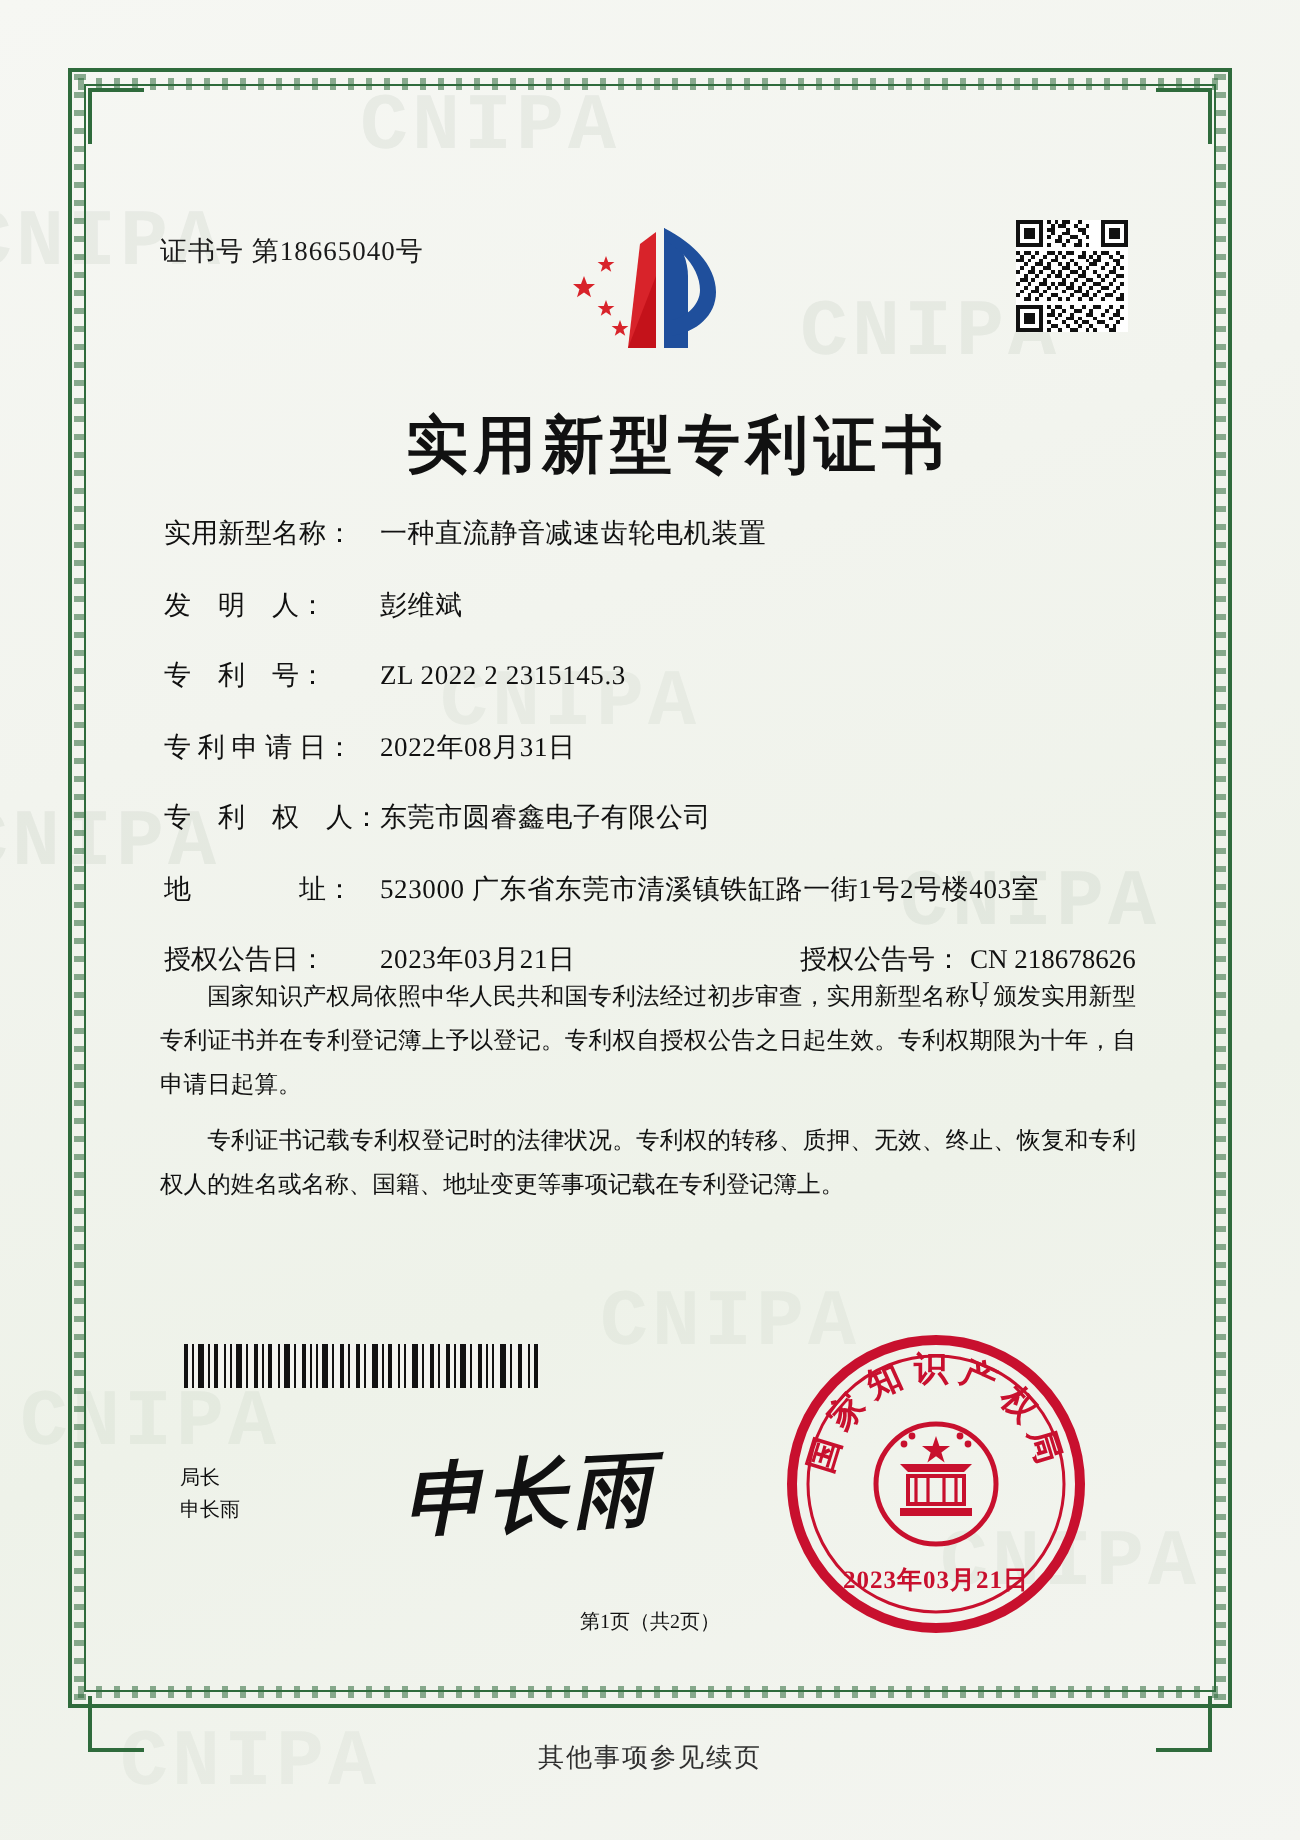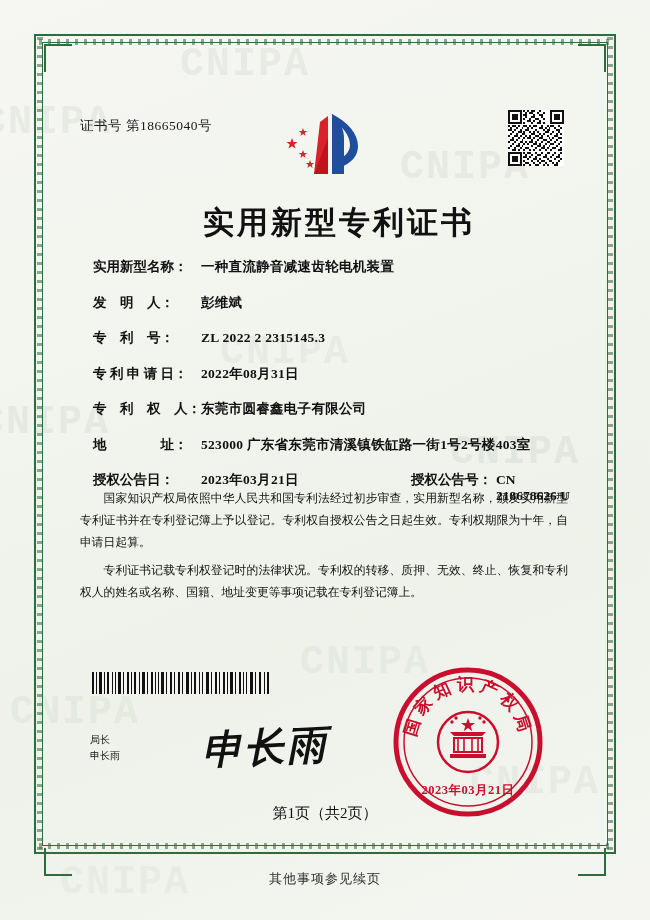--- a/index.html
+++ b/index.html
@@ -146,24 +146,23 @@
     font-size: 31px;
     font-weight: bold;
     letter-spacing: 3px;
     color: #111;
     font-family: "Liberation Serif", "DejaVu Serif", serif;
     padding-left: 28px;
   }
 
   .fields {
     position: absolute;
-    left: 51px;
+    left: 40px;
     top: 216px;
     right: 38px;
-    font-weight: bold;
   }
   .frow {
     display: flex;
     align-items: baseline;
     margin-bottom: 17.5px;
     font-size: 13.5px;
     color: #111;
   }
   .flabel {
     width: 108px;
@@ -240,21 +239,21 @@
     color: #c8102e;
     font-weight: bold;
     letter-spacing: .5px;
   }
 
   .pageno {
     position: absolute;
     left: 0; right: 0;
     top: 762px;
     text-align: center;
-    font-size: 15px;
+    font-size: 10px;
     color: #111;
   }
 
   .footnote {
     position: absolute;
     left: 0; right: 0;
     top: 870px;
     text-align: center;
     font-size: 13px;
     color: #2f2f2f;

